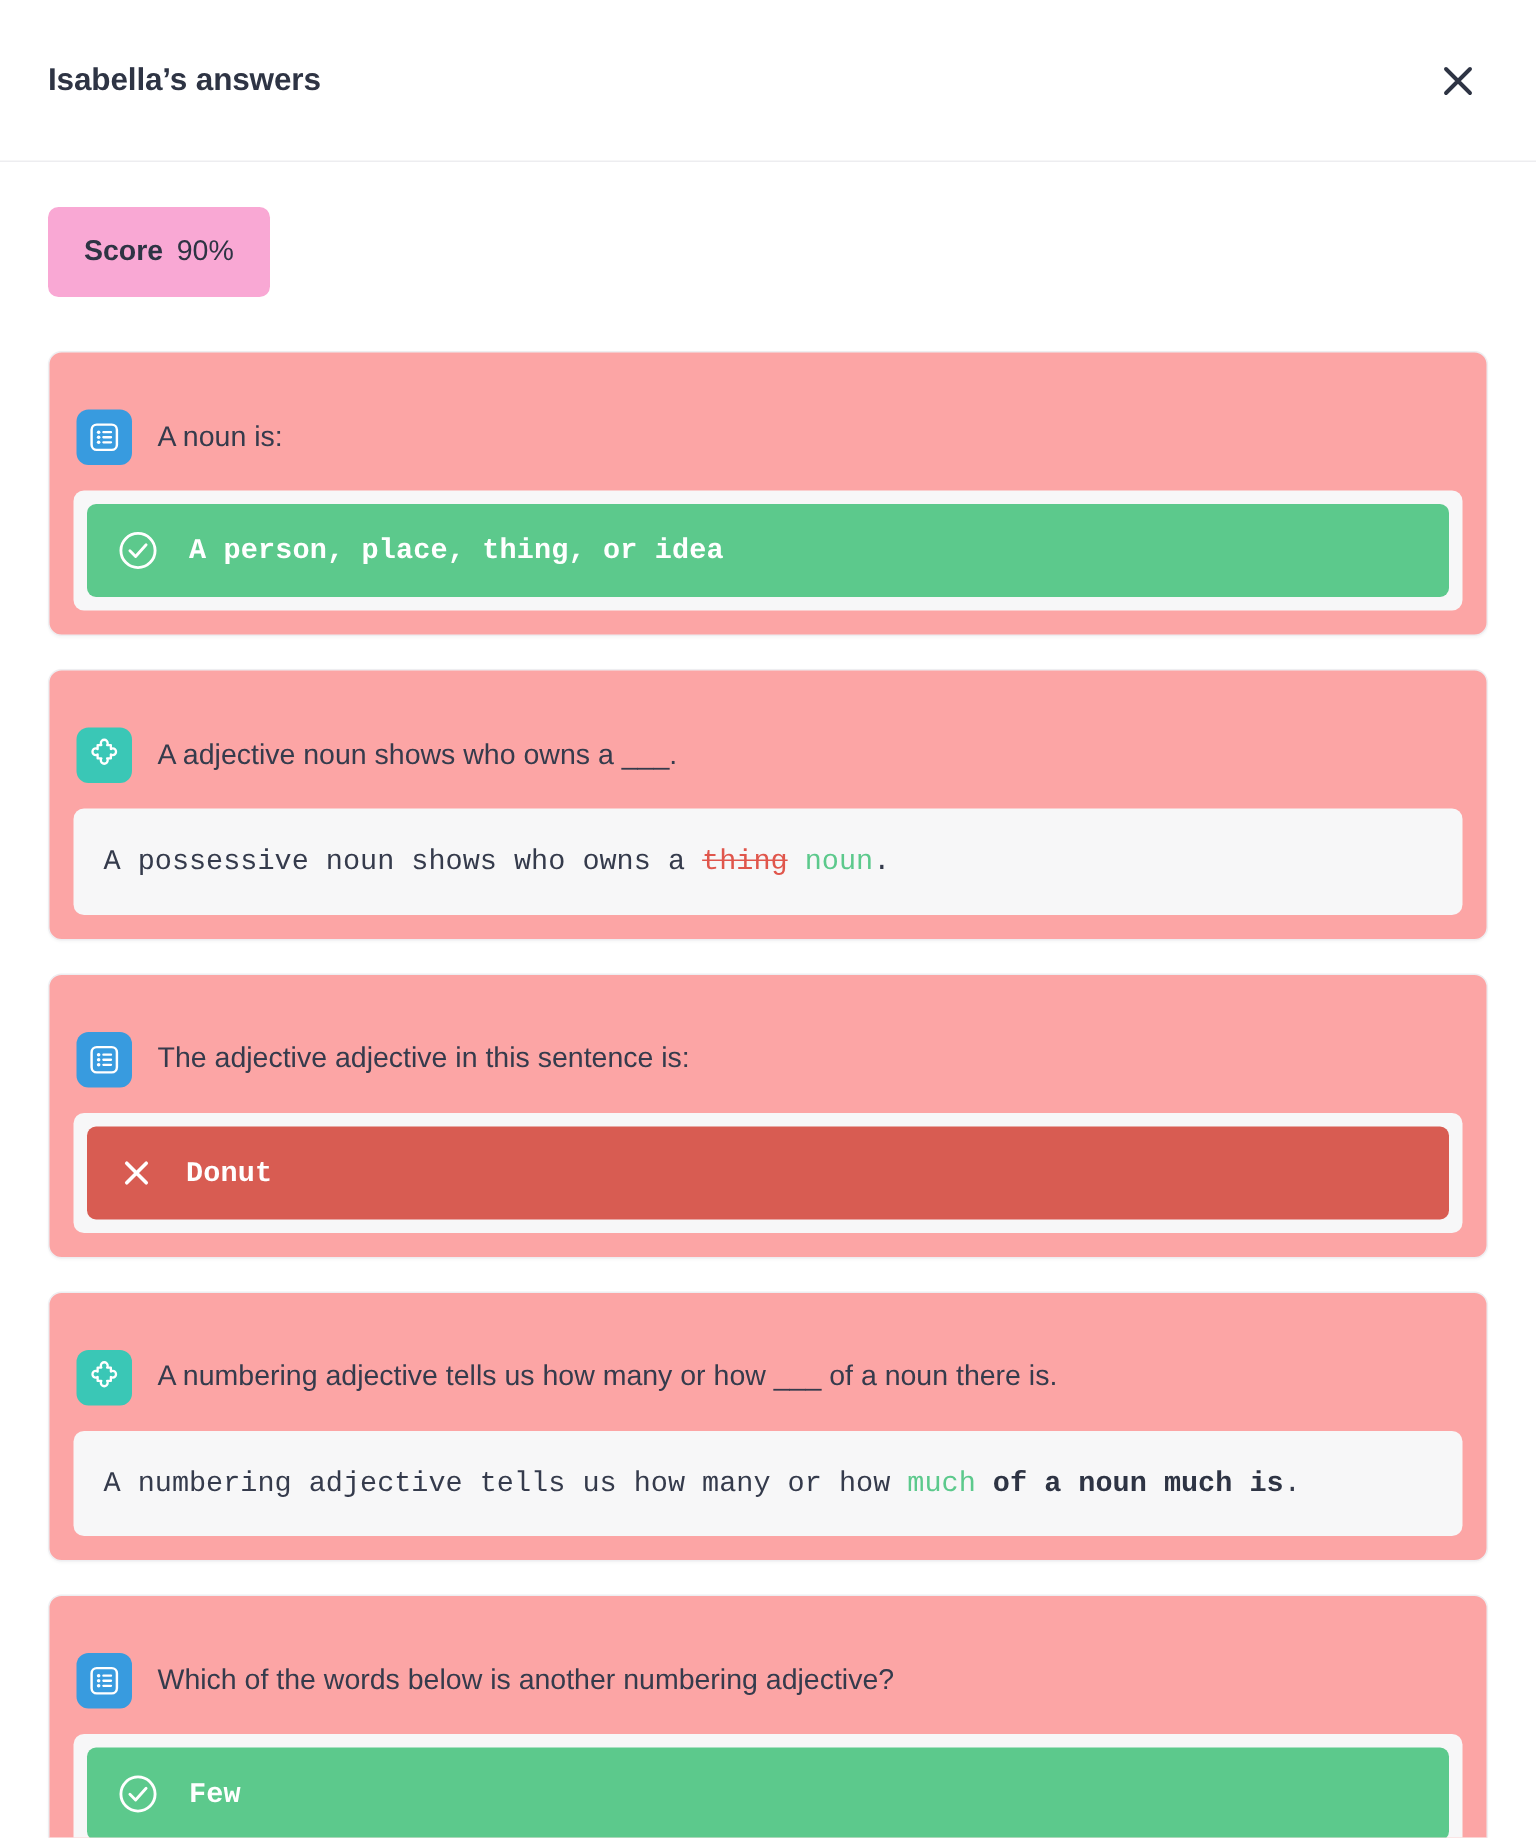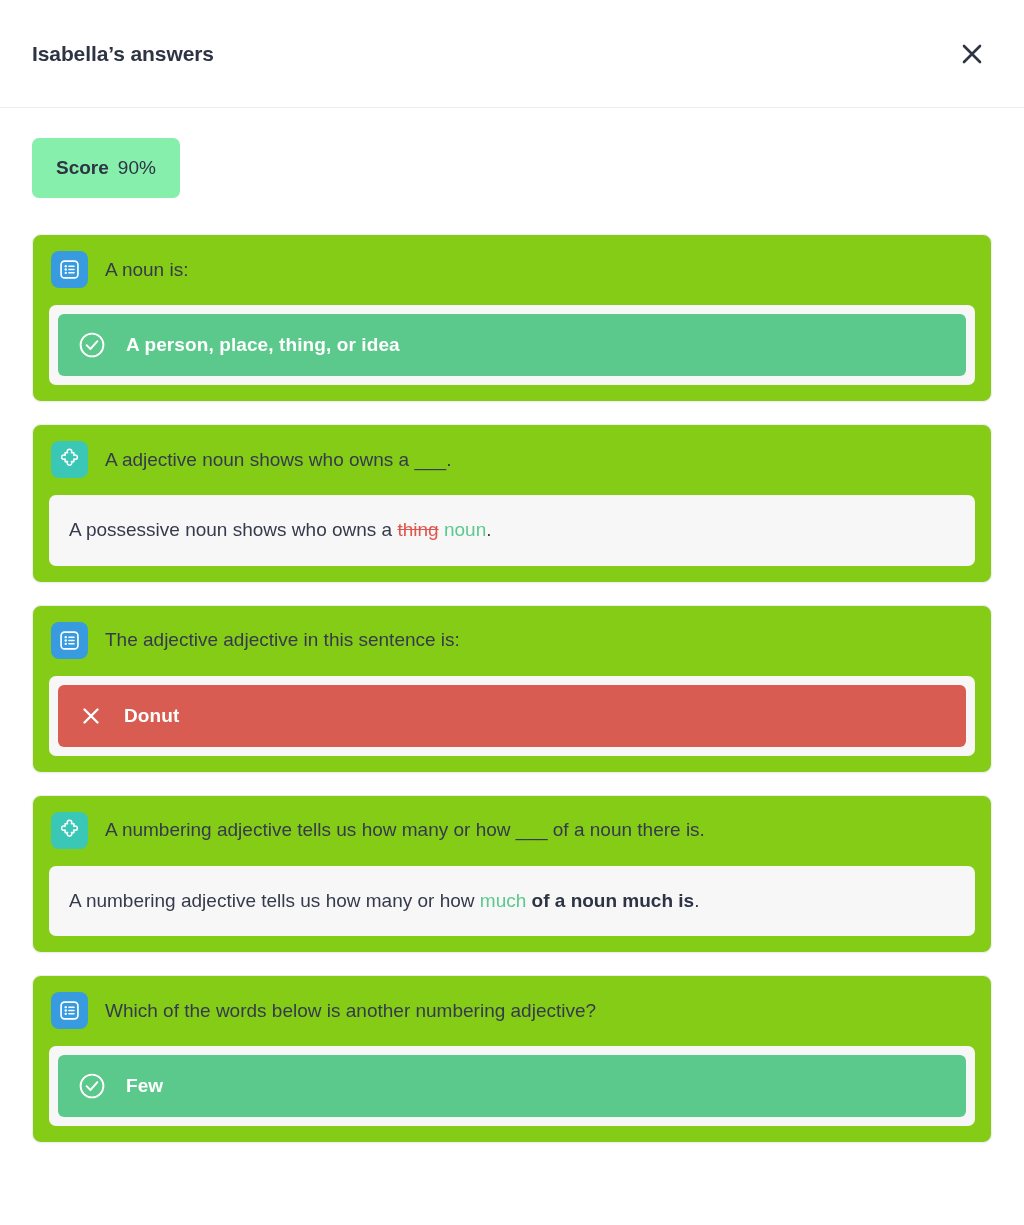--- a/index.html
+++ b/index.html
@@ -38,42 +38,42 @@
   }
   .close-button svg { display: block; }
 
   
   .modal-body { padding: 30px 32px 0 32px; }
 
   .score-chip {
     display: inline-flex;
     align-items: baseline;
     gap: 9px;
-    background: #86efac;
+    background: #f9a8d4;
     border-radius: 7px;
     padding: 19px 24px;
     margin-bottom: 36px;
   }
   .score-label {
     font-size: 19px;
     font-weight: 700;
     color: #2e3444;
   }
   .score-value {
     font-size: 19px;
     font-weight: 400;
     color: #2e3444;
   }
 
   
   .question-card {
-    background: #84cc16;
+    background: #fca5a5;
     border: 1px solid #eeeef1;
     border-radius: 9px;
-    padding: 14px 16px 16px 16px;
+    padding: 36px 16px 16px 16px;
     margin-bottom: 22px;
     box-shadow: 0 1px 2px rgba(16,20,40,0.035);
   }
   .question-head {
     display: flex;
     align-items: center;
     gap: 17px;
     padding: 2px 0 0 2px;
     margin-bottom: 17px;
   }
@@ -92,20 +92,21 @@
     font-weight: 400;
     color: #353b4c;
     line-height: 1.35;
   }
 
   
   .answer-wrap {
     background: #f7f7f8;
     border-radius: 7px;
     padding: 9px;
+    font-family: Liberation Mono, monospace;
   }
   .answer-wrap.plain { padding: 22px 20px; }
 
   .answer-pill {
     display: flex;
     align-items: center;
     gap: 20px;
     border-radius: 6px;
     padding: 15px 20px;
     min-height: 62px;

